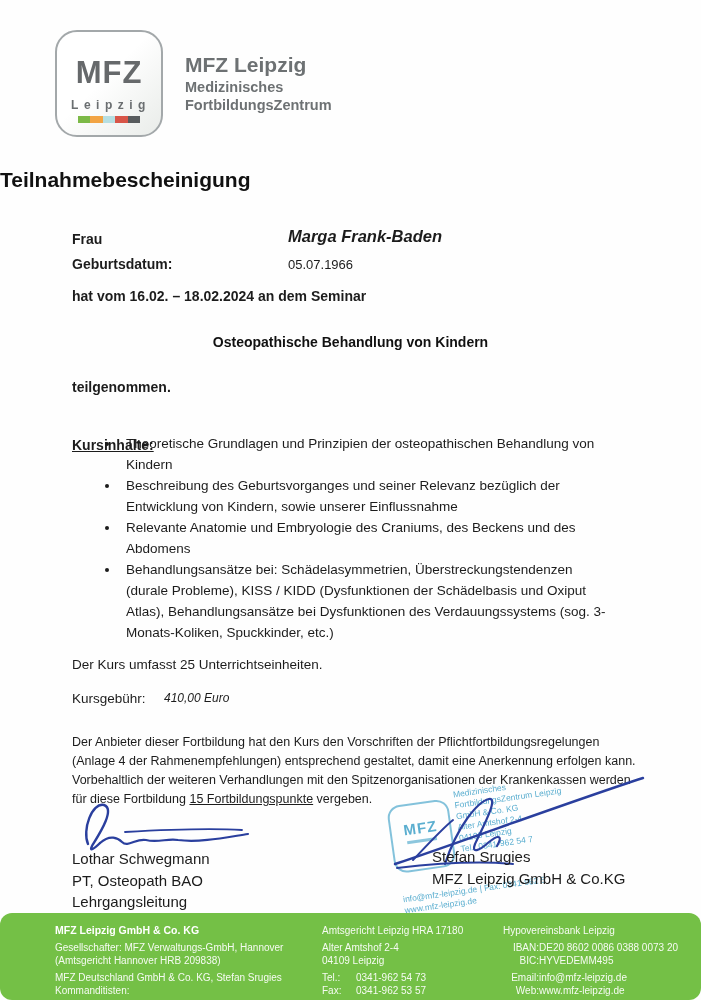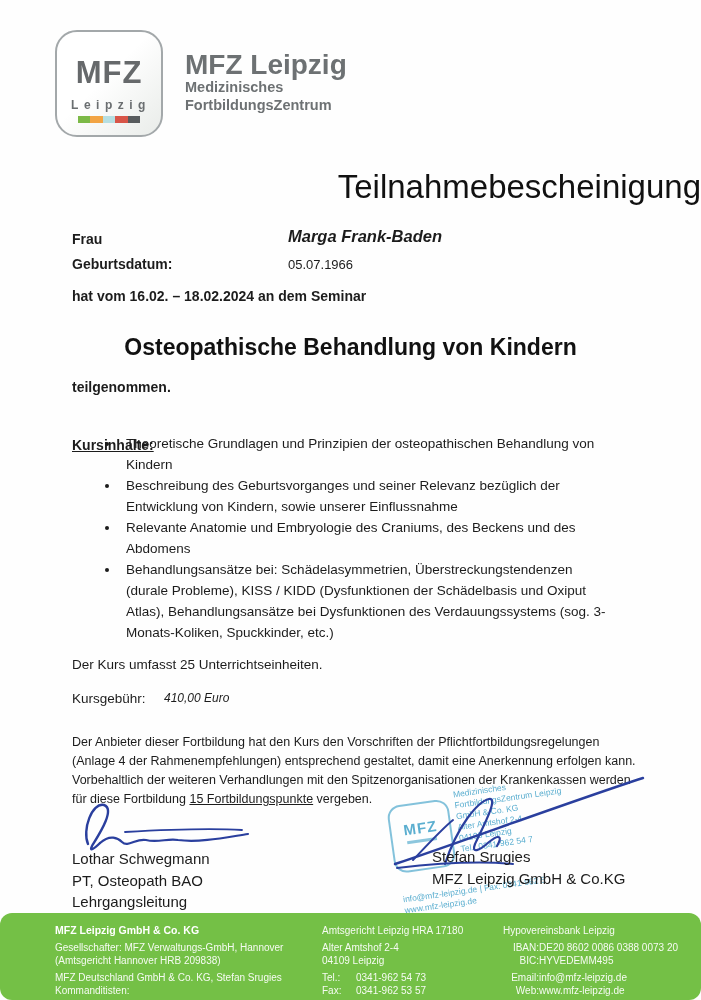--- a/index.html
+++ b/index.html
@@ -16,33 +16,33 @@
     left:55px;top:30px;width:104px;height:103px;
     border:2px solid #a3a8aa;border-radius:22px;
     background:linear-gradient(135deg,#ffffff 45%,#e9ece9 100%);
     text-align:center;
   }
   .logo-acronym{margin-top:26px;font-size:31px;font-weight:700;color:#66696b;letter-spacing:1px;line-height:30px;}
   .logo-city{font-size:12px;font-weight:700;color:#6a6e70;letter-spacing:5.5px;margin-top:10px;margin-left:4px;}
   .logo-colorbar{display:flex;width:62px;height:7px;margin:4px auto 0 auto;}
   .logo-colorbar span{flex:1;height:7px;}
   .org-block{left:185px;top:52px;color:#6d7173;}
-  .org-name{font-size:28px;font-weight:700;line-height:26px;}
+  .org-name{font-size:21px;font-weight:700;line-height:26px;}
   .org-sub{font-size:14.5px;font-weight:700;line-height:18px;}
 
   
-  .cert-title{left:0;top:168px;width:100%;text-align:right;font-size:33px;font-weight:400;color:#111;}
+  .cert-title{left:0;top:168px;width:100%;text-align:left;font-size:21px;font-weight:700;color:#111;}
 
   
   .lbl{font-size:14px;font-weight:bold;}
   .participant-name{left:288px;top:227px;font-size:16.5px;font-weight:700;font-style:italic;}
   .birthdate{left:288px;top:257px;font-size:13px;}
 
   
-  .seminar-title{left:0;top:334px;width:100%;text-align:center;font-size:23px;font-weight:700;color:#111;}
+  .seminar-title{left:0;top:334px;width:100%;text-align:center;font-size:14px;font-weight:700;color:#111;}
   .underlined{text-decoration:underline;margin-top:28px;}
   ul.contents{left:98px;top:433px;width:492px;margin:0;padding:0 0 0 22px;font-size:13.5px;line-height:21px;}
   ul.contents li{margin:0;padding:0 0 0 6px;width:480px;}
 
   
   .units{left:72px;top:657px;font-size:13.5px;}
   .fee-label{left:72px;top:691px;font-size:13.5px;}
   .fee-value{left:164px;top:691px;font-size:12px;font-style:italic;}
   .disclaimer{left:72px;top:733px;width:580px;font-size:12.5px;line-height:19px;}
   .disclaimer div{white-space:nowrap;}

